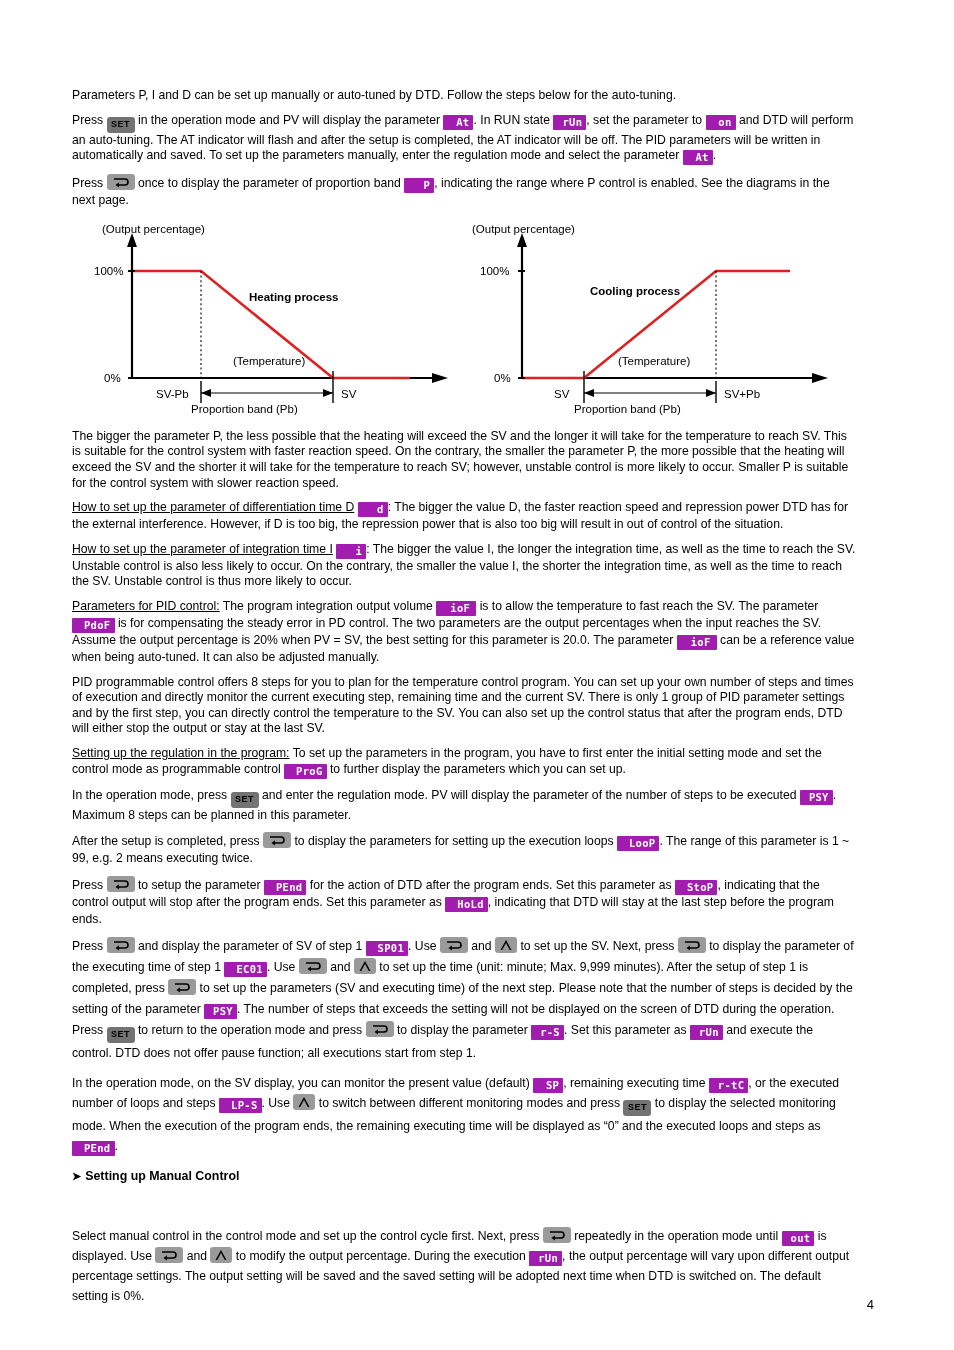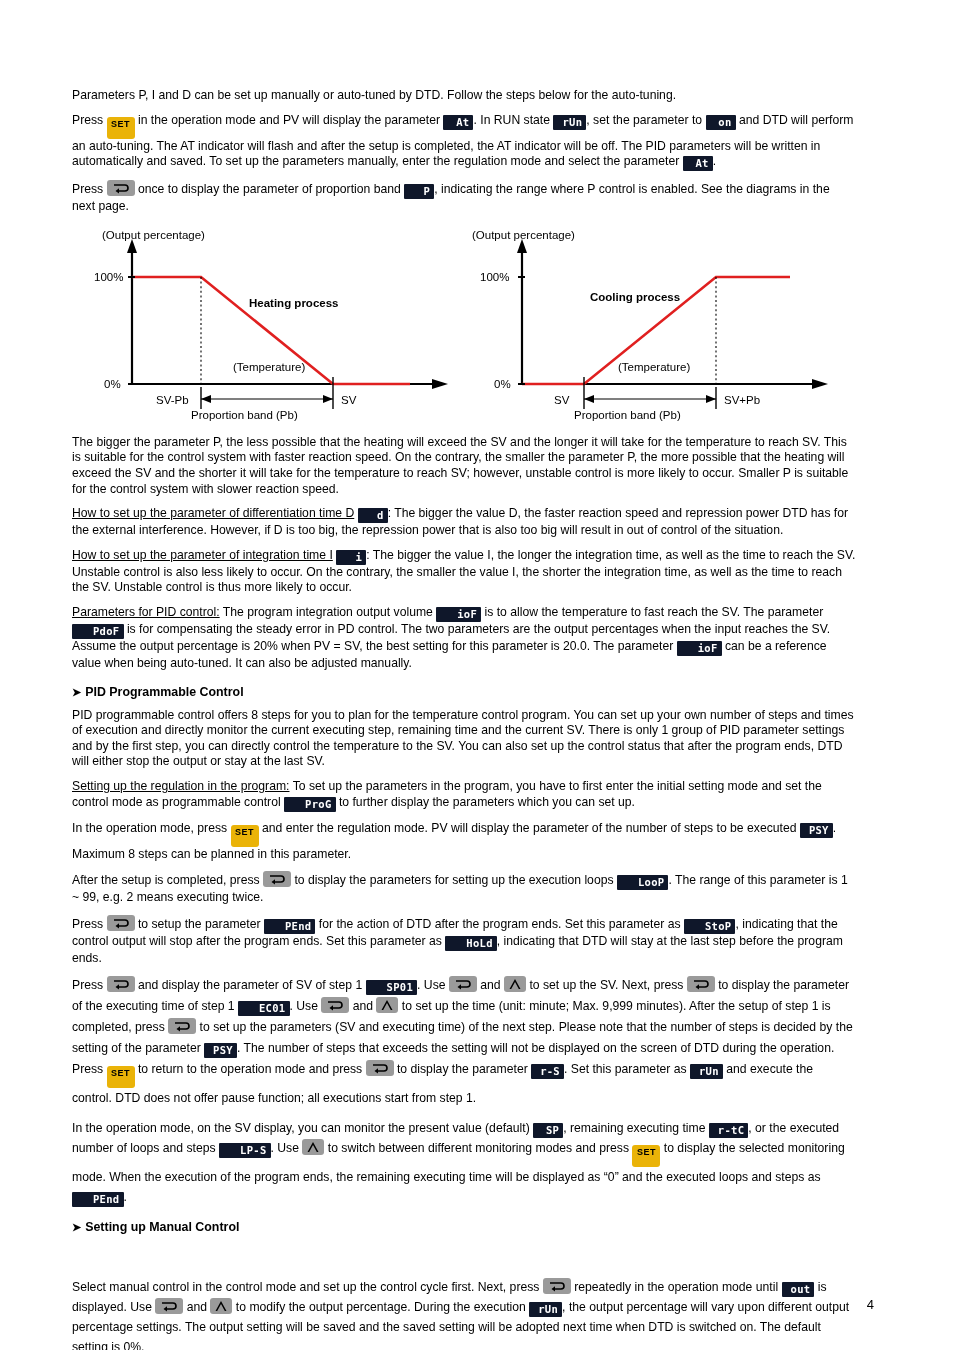--- a/index.html
+++ b/index.html
@@ -23,46 +23,46 @@
     font-size: 12.2px;
     line-height: 15.6px;
     margin: 0 0 9px 0;
     text-align: left;
   }
   .u { text-decoration: underline; }
 
   
   .led {
     display: inline-block;
-    background: #0f172a;
+    background: #a21caf;
     color: #ffffff;
     font-family: "DejaVu Sans Mono", monospace;
     font-weight: bold;
     font-size: 10.5px;
     letter-spacing: 0.3px;
     line-height: 13px;
     padding: 1px 4px 1px 9px;
     min-width: 34px;
     text-align: right;
     vertical-align: -2px;
     border-radius: 1px;
   }
-  .led.wide { min-width: 40px; padding-left: 21px; text-align: center; }
+  .led.wide { min-width: 40px; padding-left: 12px; text-align: center; }
   .led.narrow { min-width: 30px; }
 
   
   .btn {
     display: inline-block;
-    background: #eab308;
+    background: #737373;
     color: #000000;
     font-weight: bold;
     font-size: 9px;
     letter-spacing: 0.5px;
     line-height: 14px;
-    height: 22px;
+    height: 16px;
     min-width: 28px;
     text-align: center;
     padding: 0 4px;
     border-radius: 3px;
     vertical-align: -3px;
   }
   .btn-loop {
     display: inline-block;
     background: #9a9a9a;
     width: 28px;
@@ -213,21 +213,20 @@
   <p class="body"><span class="u">Parameters for PID control:</span>
     <span>The program integration output volume</span>
     <span class="led wide">ioF</span>
     <span>is to allow the temperature to fast reach the SV. The parameter</span>
     <span class="led wide">PdoF</span>
     <span>is for compensating the steady error in PD control. The two parameters are the output percentages when the input reaches the SV. Assume the output percentage is 20% when PV = SV, the best setting for this parameter is 20.0. The parameter</span>
     <span class="led wide">ioF</span>
     <span>can be a reference value when being auto-tuned. It can also be adjusted manually.</span>
   </p>
 
-  <h3 class="section"><span class="arrow">➤</span><span>PID Programmable Control</span></h3>
 
   <p class="body"><span>PID programmable control offers 8 steps for you to plan for the temperature control program. You can set up your own number of steps and times of execution and directly monitor the current executing step, remaining time and the current SV. There is only 1 group of PID parameter settings and by the first step, you can directly control the temperature to the SV. You can also set up the control status that after the program ends, DTD will either stop the output or stay at the last SV.</span></p>
 
   <p class="body"><span class="u">Setting up the regulation in the program:</span>
     <span>To set up the parameters in the program, you have to first enter the initial setting mode and set the control mode as programmable control</span>
     <span class="led wide">ProG</span>
     <span>to further display the parameters which you can set up.</span>
   </p>
 
   <p class="body"><span>In the operation mode, press</span>

